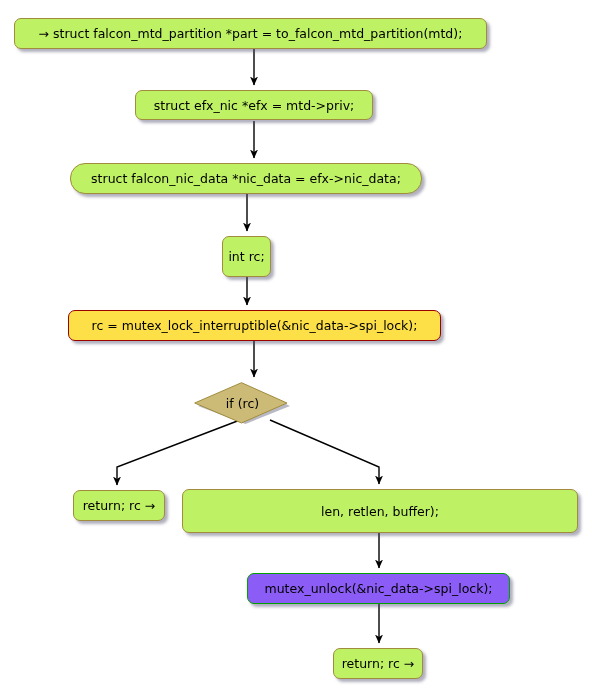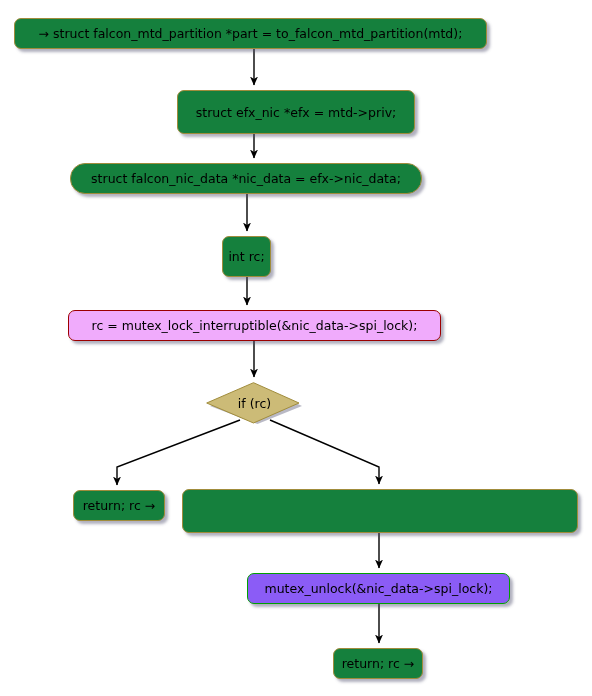--- a/index.html
+++ b/index.html
@@ -31,27 +31,27 @@
     box-sizing: border-box;
     display: flex;
     align-items: center;
     justify-content: center;
     text-align: center;
     font-size: 12.5px;
     line-height: 15px;
     color: #000000;
     border-radius: 7px;
     border: 1px solid #a08c3c;
-    background: #15803d;
+    background: #bef264;
     box-shadow: 3px 3px 3px rgba(80,80,110,0.45);
     white-space: pre;
     padding: 0 7px;
   }
   .node.red {
-    background: #f0abfc;
+    background: #fde047;
     border-color: #9c0000;
   }
   .node.green {
     background: #8b5cf6;
     border-color: #00a000;
   }
   .diamond-wrap {
     position: absolute;
   }
   .diamond-shape {
@@ -94,29 +94,29 @@
       <polyline points="247,194 247,231" fill="none" stroke="#000000" stroke-width="1.4" marker-end="url(#arrowhead)"></polyline>
       <polyline points="247,267 247,305" fill="none" stroke="#000000" stroke-width="1.4" marker-end="url(#arrowhead)"></polyline>
       <polyline points="254,341 254,377" fill="none" stroke="#000000" stroke-width="1.4" marker-end="url(#arrowhead)"></polyline>
       <polyline points="240,420 117,467 117,485" fill="none" stroke="#000000" stroke-width="1.4" marker-end="url(#arrowhead)"></polyline>
       <polyline points="270,420 379,467 379,484" fill="none" stroke="#000000" stroke-width="1.4" marker-end="url(#arrowhead)"></polyline>
       <polyline points="379,533 379,568" fill="none" stroke="#000000" stroke-width="1.4" marker-end="url(#arrowhead)"></polyline>
       <polyline points="379,604 379,643" fill="none" stroke="#000000" stroke-width="1.4" marker-end="url(#arrowhead)"></polyline>
     </svg>
   <div id="nodes-layer">
       <div class="node" style="left: 14px; top: 18px; width: 473px; height: 31px;"><span class="node-text">→ struct falcon_mtd_partition *part = to_falcon_mtd_partition(mtd);</span></div>
-      <div class="node" style="left: 135px; top: 90px; width: 238px; height: 44px; margin-left: 42px;"><span class="node-text">struct efx_nic *efx = mtd-&gt;priv;</span></div>
+      <div class="node" style="left: 135px; top: 90px; width: 238px; height: 30px;"><span class="node-text">struct efx_nic *efx = mtd-&gt;priv;</span></div>
       <div class="node" style="left: 70px; top: 163px; width: 352px; height: 31px; border-radius: 15px;"><span class="node-text">struct falcon_nic_data *nic_data = efx-&gt;nic_data;</span></div>
       <div class="node" style="left: 222px; top: 236px; width: 49px; height: 41px;"><span class="node-text">int rc;</span></div>
       <div class="node red" style="left: 68px; top: 310px; width: 373px; height: 31px;"><span class="node-text">rc = mutex_lock_interruptible(&amp;nic_data-&gt;spi_lock);</span></div>
-      <div class="diamond-wrap" style="left: 206px; top: 382px; width: 97px; height: 42px;">
+      <div class="diamond-wrap" style="left: 194px; top: 382px; width: 97px; height: 42px;">
         <svg class="diamond-shape" viewBox="0 0 97 42">
           <polygon points="51.5,3 96,24 51.5,42 4,24" fill="rgba(80,80,110,0.40)"></polygon>
           <polygon points="47.5,0.7 93,21 47.5,41 0.7,21" fill="#ccbb77" stroke="#a08c3c" stroke-width="1"></polygon>
         </svg>
         <div class="diamond-label" style="padding-right: 4px;">if (rc)</div>
       </div>
       <div class="node" style="left: 73px; top: 490px; width: 92px; height: 31px;"><span class="node-text">return; rc →</span></div>
-      <div class="node" style="left: 182px; top: 489px; width: 396px; height: 44px; flex-direction: column;"></div>
+      <div class="node" style="left: 182px; top: 489px; width: 396px; height: 44px; flex-direction: column;"><span class="node-text">len, retlen, buffer);</span></div>
       <div class="node green" style="left: 247px; top: 573px; width: 263px; height: 31px;"><span class="node-text">mutex_unlock(&amp;nic_data-&gt;spi_lock);</span></div>
       <div class="node" style="left: 333px; top: 648px; width: 90px; height: 31px;"><span class="node-text">return; rc →</span></div>
     </div>
 </div>
 
 </body></html>

